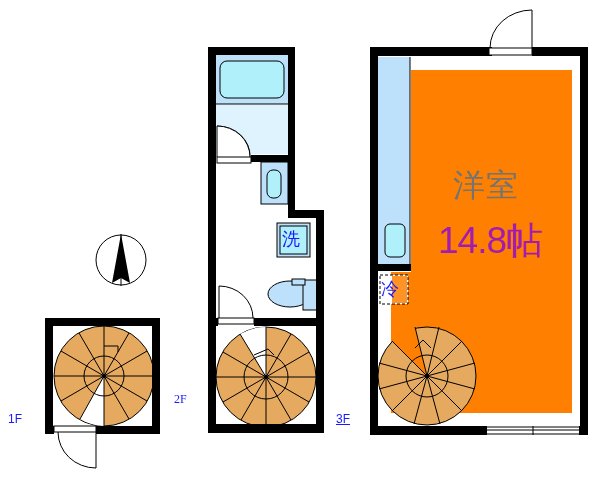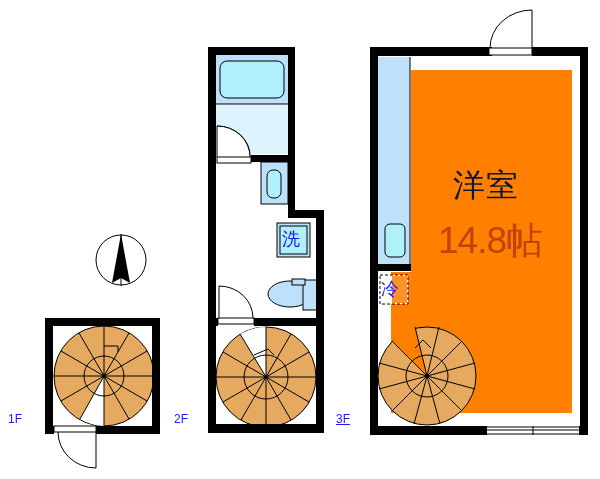--- a/index.html
+++ b/index.html
@@ -210,20 +210,20 @@
   <g>
     <rect x="487" y="426" width="92" height="9" fill="#fff"></rect>
     <line x1="487" y1="427" x2="579" y2="427" stroke="#000"></line>
     <line x1="487" y1="430" x2="579" y2="430" stroke="#000"></line>
     <line x1="487" y1="434" x2="579" y2="434" stroke="#000"></line>
     <line x1="533" y1="426" x2="533" y2="435" stroke="#000"></line>
   </g>
 </svg>
 
 <div class="label" style="left:8px;top:412px;">1F</div>
-<div class="label" style="left:174px;top:412px;">2F</div>
+<div class="label" style="left:174px;top:392px;font-family:Liberation Serif, serif;">2F</div>
 <div class="label" style="left:336px;top:412px;text-decoration:underline;">3F</div>
 
-<div class="abs" style="left:453px;top:164px;color:#0f172a;font-size:32px;letter-spacing:1px;">洋室</div>
-<div class="abs" style="left:438px;top:216px;color:#c2410c;font-size:37px;font-family:'Liberation Sans',sans-serif;letter-spacing:-1px;">14.8帖</div>
+<div class="abs" style="left:453px;top:164px;color:#737373;font-size:32px;letter-spacing:1px;">洋室</div>
+<div class="abs" style="left:438px;top:216px;color:#a21caf;font-size:37px;font-family:'Liberation Sans',sans-serif;letter-spacing:-1px;">14.8帖</div>
 
 <div class="abs" style="left:282px;top:228px;color:#1a1aff;font-size:18px;line-height:22px;">洗</div>
 <div class="abs" style="left:381px;top:278px;color:#1a1aff;font-size:18px;line-height:22px;">冷</div>
 
 </body></html>

